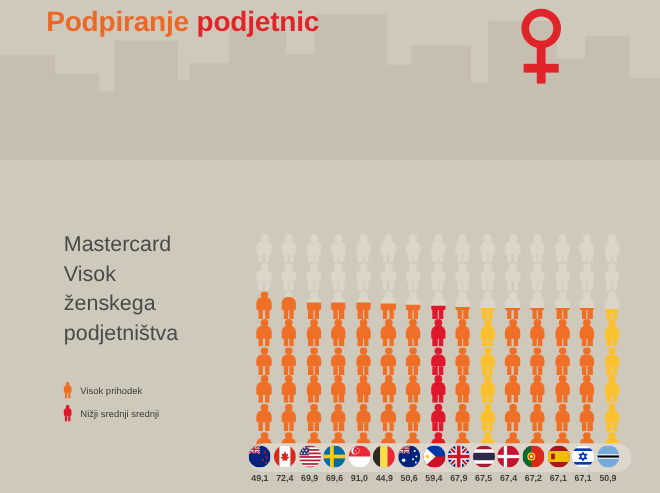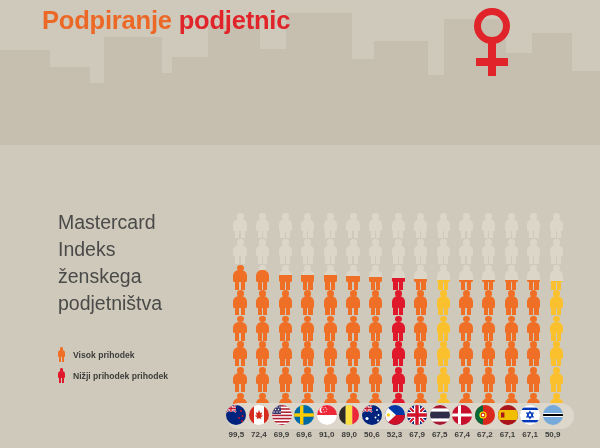--- a/index.html
+++ b/index.html
@@ -41,21 +41,21 @@
   .rb-text{position:absolute;left:75px;top:0;width:450px;height:50px;
     display:flex;align-items:center;justify-content:center;
     color:#ffffff;font-size:17.5px;font-weight:bold;letter-spacing:0.6px;}
 
   
   .leftlabel{position:absolute;left:58px;top:209px;width:175px;font-size:19.5px;line-height:27px;color:#4a4a48;white-space:pre-line;}
 
   
   .legend{position:absolute;left:57px;top:344px;width:180px;}
   .legend-row{display:flex;align-items:center;height:21px;}
-  .legend-row .lg-text{font-size:8.6px;font-weight:bold;color:#3d3d3b;margin-left:7px;white-space:nowrap;}
+  .legend-row .lg-text{font-size:8.6px;font-weight:normal;color:#3d3d3b;margin-left:7px;white-space:nowrap;}
 
   
   .fig-ico{position:relative;width:9px;height:15px;flex:0 0 9px;}
   .fig-ico i{position:absolute;display:block;}
   .fig-ico .h{left:2.6px;top:0;width:3.8px;height:3.6px;border-radius:50%;}
   .fig-ico .b{left:0.8px;top:3.2px;width:7.4px;height:6.6px;border-radius:3.2px 3.2px 1px 1px;}
   .fig-ico .l1{left:1.6px;top:9.2px;width:2.6px;height:5.8px;}
   .fig-ico .l2{left:4.8px;top:9.2px;width:2.6px;height:5.8px;}
 
   
@@ -108,42 +108,42 @@
   </div>
 
   <div class="venus">
     <span class="ring"></span>
     <span class="stem"></span>
     <span class="bar"></span>
   </div>
 
 
   <div class="leftlabel">Mastercard
-Indeks
+Visok
 ženskega
 podjetništva</div>
 
   <div class="legend" id="legend">
       <div class="legend-row">
         <div class="fig-ico">
           <i class="h" style="background: rgb(238, 111, 37);"></i>
           <i class="b" style="background: rgb(238, 111, 37);"></i>
           <i class="l1" style="background: rgb(238, 111, 37);"></i>
           <i class="l2" style="background: rgb(238, 111, 37);"></i>
         </div>
         <span class="lg-text">Visok prihodek</span>
       </div>
       <div class="legend-row">
         <div class="fig-ico">
           <i class="h" style="background: rgb(224, 24, 43);"></i>
           <i class="b" style="background: rgb(224, 24, 43);"></i>
           <i class="l1" style="background: rgb(224, 24, 43);"></i>
           <i class="l2" style="background: rgb(224, 24, 43);"></i>
         </div>
-        <span class="lg-text">Nižji prihodek prihodek</span>
+        <span class="lg-text">Nižji srednji srednji</span>
       </div>
     </div>
 
   <div class="grid" id="grid">
       <div class="gcol" style="left: 0px;">
         <div class="gfig" style="top: 0px;">
           <div class="layer">
             <i class="head" style="background: rgb(220, 214, 201);"></i>
             <i class="body" style="background: rgb(220, 214, 201);"></i>
             <i class="legL" style="background: rgb(220, 214, 201);"></i>
@@ -1999,28 +1999,28 @@
       </div>
       <div class="flag" style="left: 316.7px;">
         <svg viewBox="0 0 20 20">
           <rect width="20" height="20" fill="#75aadb"></rect>
           <rect y="8" width="20" height="4" fill="#fff"></rect>
           <rect y="9" width="20" height="2" fill="#000"></rect>
         </svg>
       </div>
     </div>
   <div class="valrow" id="valrow">
-      <div class="val" style="left: -0.7px;">99,5</div>
+      <div class="val" style="left: -0.7px;">49,1</div>
       <div class="val" style="left: 21.9px;">72,4</div>
       <div class="val" style="left: 44.5px;">69,9</div>
       <div class="val" style="left: 67.1px;">69,6</div>
       <div class="val" style="left: 89.7px;">91,0</div>
-      <div class="val" style="left: 112.3px;">89,0</div>
+      <div class="val" style="left: 112.3px;">44,9</div>
       <div class="val" style="left: 134.9px;">50,6</div>
-      <div class="val" style="left: 157.5px;">52,3</div>
+      <div class="val" style="left: 157.5px;">59,4</div>
       <div class="val" style="left: 180.1px;">67,9</div>
       <div class="val" style="left: 202.7px;">67,5</div>
       <div class="val" style="left: 225.3px;">67,4</div>
       <div class="val" style="left: 247.9px;">67,2</div>
       <div class="val" style="left: 270.5px;">67,1</div>
       <div class="val" style="left: 293.1px;">67,1</div>
       <div class="val" style="left: 315.7px;">50,9</div>
     </div>
 
 </div>

